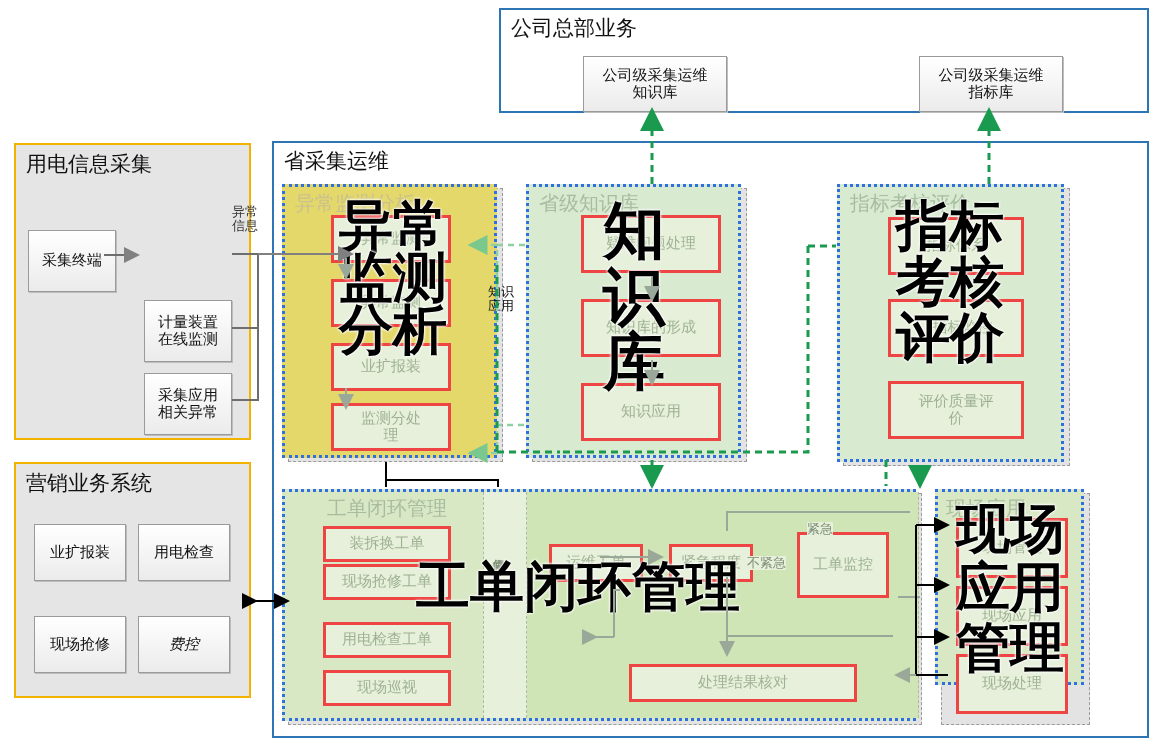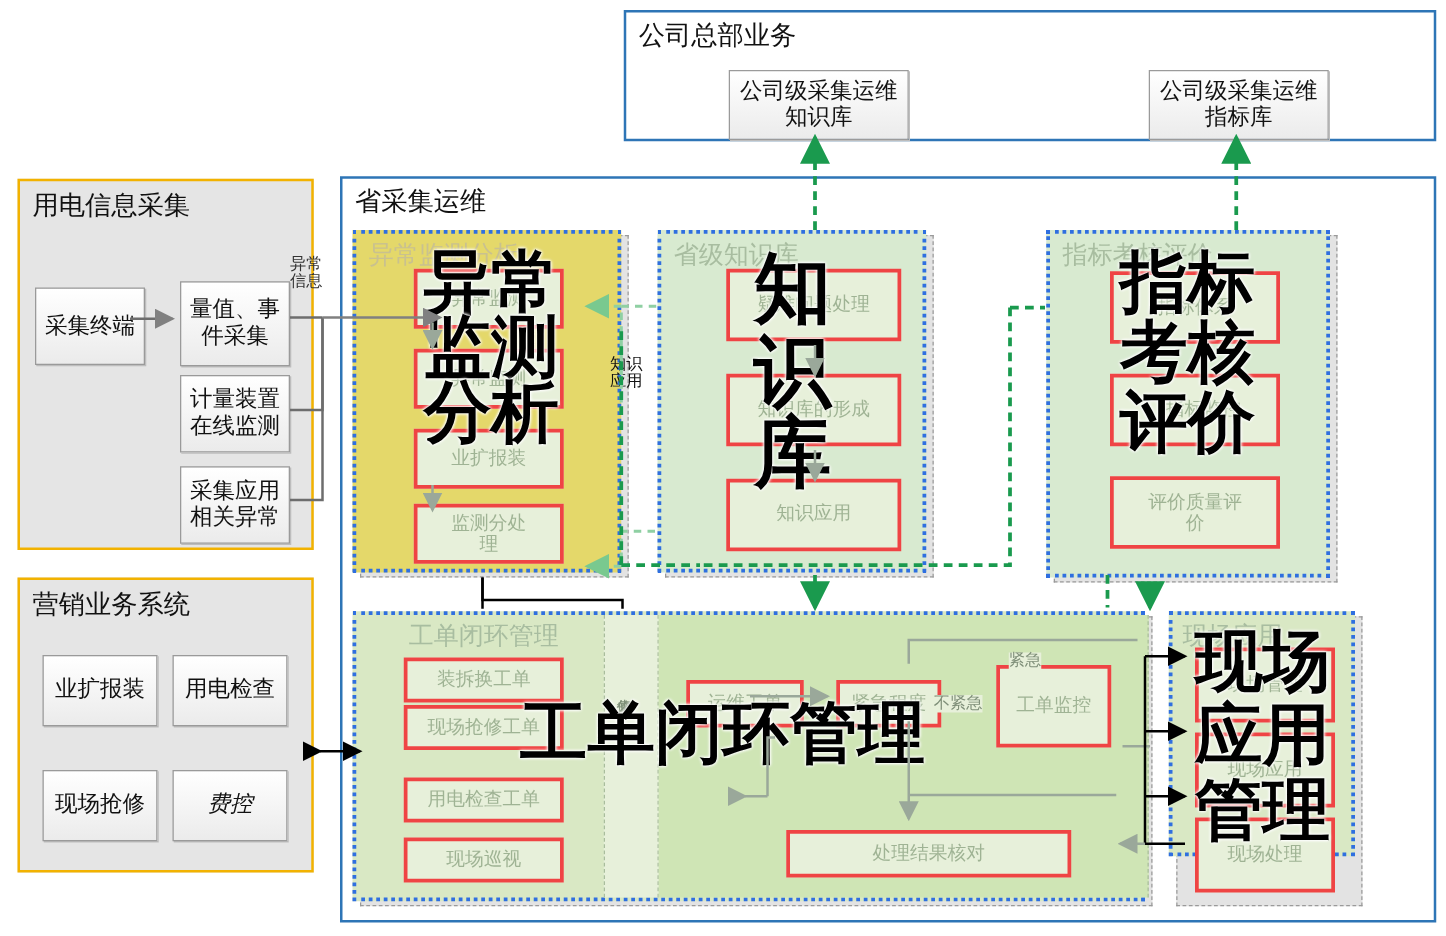--- a/index.html
+++ b/index.html
@@ -13,21 +13,21 @@
 
   .hq-box{border:2px solid #2e75b6;background:#ffffff;}
   .left-box{border:2px solid #f2b200;background:#e5e5e5;}
   .prov-box{border:2px solid #2e75b6;background:#ffffff;}
 
   
   .gbox{
     border:1px solid #9a9a9a;
     background:linear-gradient(#ffffff,#ebebeb);
     display:flex;align-items:center;justify-content:center;text-align:center;
-    font-size:18px;color:#111;line-height:1.15;
+    font-size:15px;color:#111;line-height:1.15;
     box-shadow:1px 1px 0 #bdbdbd;
   }
 
   
   .dotted{
     border:3px dotted #2f6fe0;
     background:#d9e8c4;
     position:absolute;box-sizing:border-box;
   }
   .dotted.yellow{background:#e4d86a;}
@@ -79,24 +79,20 @@
     <div class="gbox abs" style="left:418px;top:46px;width:144px;height:56px;">
       <span style="white-space:pre-line">公司级采集运维
 指标库</span>
     </div>
   </div>
 
   <div class="abs left-box" style="left:14px;top:143px;width:237px;height:297px;">
     <div class="panel-title abs" style="left:10px;top:9px;">用电信息采集</div>
     <div class="gbox abs" style="left:12px;top:85px;width:88px;height:62px;">
       <span style="white-space:pre-line">采集终端</span>
-    </div>
-    <div class="gbox abs" style="left:128px;top:80px;width:88px;height:68px;">
-      <span style="white-space:pre-line">量值、事
-件采集</span>
     </div>
     <div class="gbox abs" style="left:128px;top:155px;width:88px;height:62px;">
       <span style="white-space:pre-line">计量装置
 在线监测</span>
     </div>
     <div class="gbox abs" style="left:128px;top:228px;width:88px;height:62px;">
       <span style="white-space:pre-line">采集应用
 相关异常</span>
     </div>
   </div>

